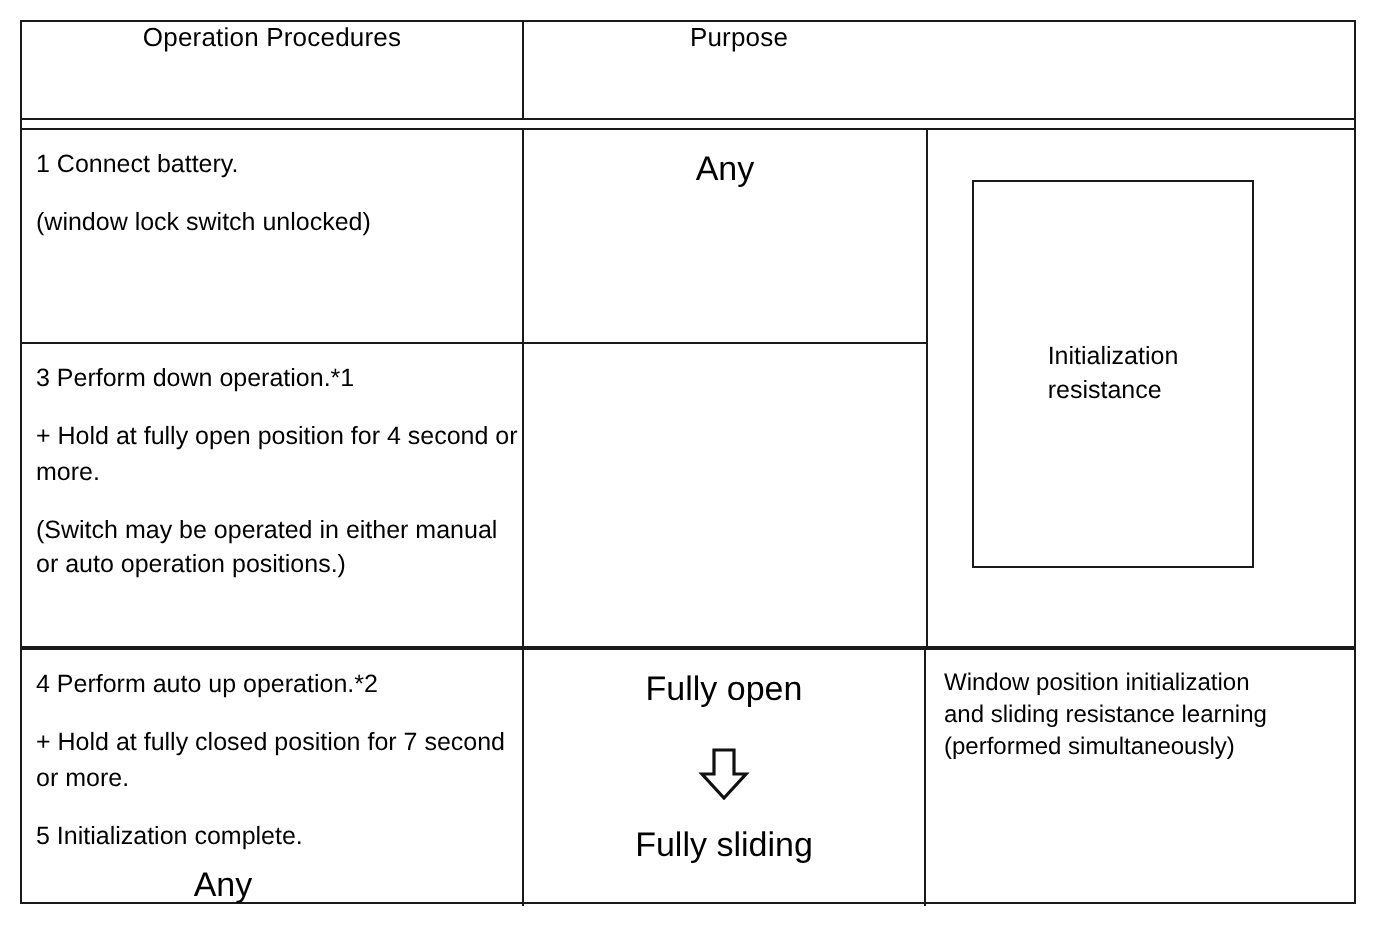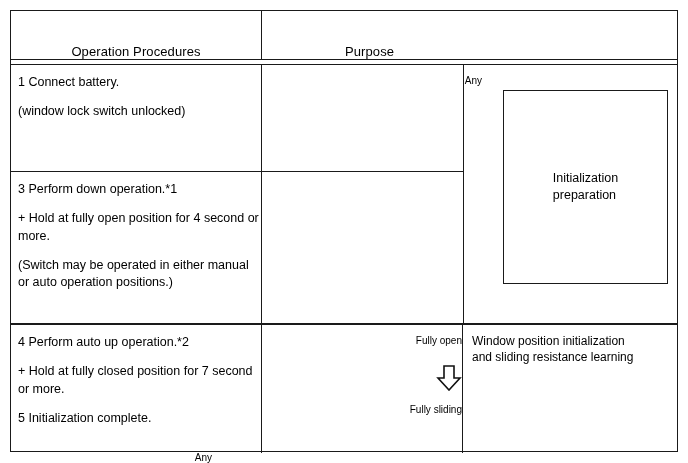--- a/index.html
+++ b/index.html
@@ -42,21 +42,21 @@
   .col-c { width: 215px; flex: 0 0 215px; }
 
   .vdiv-r { border-right: 1.5px solid #1a1a1a; }
 
   
   .header-row {
     height: 48px;
   }
   .header-cell {
     display: flex;
-    align-items: flex-end;
+    align-items: flex-start;
     justify-content: center;
     font-size: 13px;
     letter-spacing: 0.1px;
   }
 
   
   .double-rule {
     width: 100%;
     height: 6px;
     box-sizing: border-box;
@@ -69,21 +69,21 @@
     display: flex;
     width: 100%;
     height: 258px;
   }
   .left-stack {
     width: 452px;
     flex: 0 0 452px;
     display: flex;
     flex-direction: column;
   }
-  .stack-row { display: flex; width: 100%; gap: 19px; }
+  .stack-row { display: flex; width: 100%; }
   .stack-row-1 { height: 107px; }
   .stack-row-2 { height: 151px; border-top: 1.5px solid #1a1a1a; flex-direction: column; }
 
   .purpose-merged {
     width: 215px;
     flex: 0 0 215px;
     border-left: 1.5px solid #1a1a1a;
     position: relative;
   }
 
@@ -101,40 +101,40 @@
   }
   .proc p {
     margin: 0 0 12px 0;
   }
   .proc p:last-child { margin-bottom: 0; }
 
   
   .dgp {
     display: flex;
     flex-direction: column;
-    align-items: flex-end;
+    align-items: center;
     padding-top: 9px;
-    font-size: 10px;
+    font-size: 17px;
   }
   .dgp .state { line-height: 1.3; }
   .dgp .arrow-gap-top { height: 18px; }
   .dgp .arrow-gap-bot { height: 12px; }
 
   .block-arrow {
     width: 26px;
     height: 26px;
     display: block;
   }
 
   
   .inner-box {
     position: absolute;
-    left: 39px;
+    left: 22px;
     top: 25px;
-    width: 165px;
+    width: 141px;
     height: 194px;
     box-sizing: border-box;
     border: 1.5px solid #1a1a1a;
     background: #ffffff;
     display: flex;
     align-items: center;
     justify-content: center;
   }
   .inner-box-text {
     font-size: 12.5px;
@@ -205,21 +205,21 @@
           </div>
         </div>
       </div>
 
     </div>
 
     <div class="purpose-merged">
       <div class="inner-box">
         <div class="inner-box-text">
           <span>Initialization</span><br>
-          <span>preparation</span>
+          <span>resistance</span>
         </div>
       </div>
     </div>
 
   </div>
 
   <div class="row last-row">
     <div class="cell col-a vdiv-r">
       <div class="proc">
         <p>4 Perform auto up operation.*2</p>
@@ -237,17 +237,18 @@
           </svg>
         </span>
         <span class="arrow-gap-bot"></span>
         <span class="state">Fully sliding</span>
       </div>
     </div>
     <div class="cell col-c">
       <div class="purpose-text">
         <p>Window position initialization</p>
         <p>and sliding resistance learning</p>
+        <p>(performed simultaneously)</p>
       </div>
     </div>
   </div>
 
 </div>
 
 </body></html>

